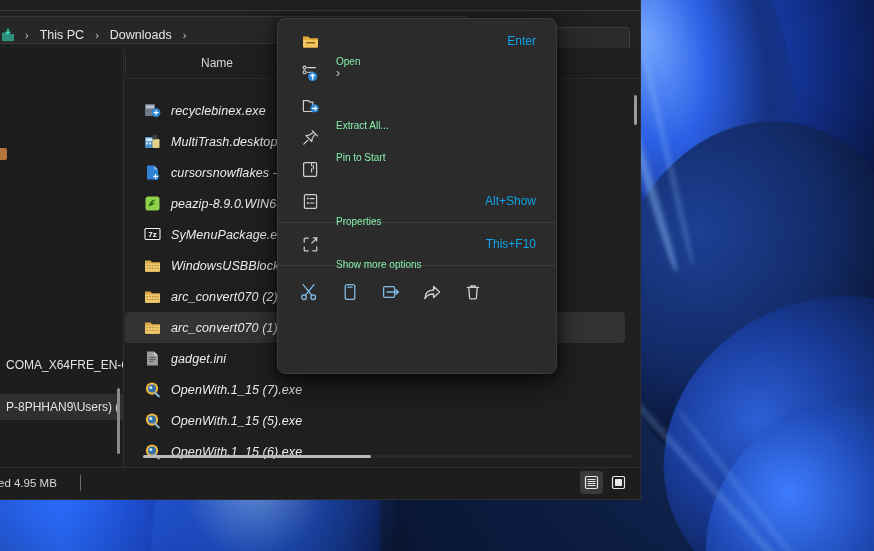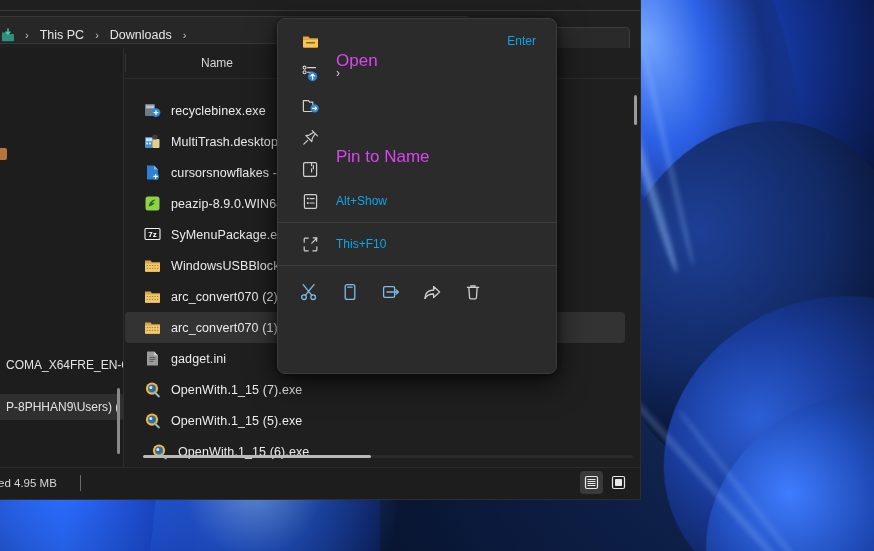--- a/index.html
+++ b/index.html
@@ -157,20 +157,21 @@
     display: flex; align-items: center;
   }
   .frow.sel { background: #333333; border-radius: 4px; }
   .ficon {
     width: 17px; height: 17px; margin-left: 19px; margin-right: 10px;
     position: relative; flex: 0 0 auto;
   }
   .fname {
     font-size: 12.5px; color: #ececec; white-space: nowrap;
     letter-spacing: .1px;
+    font-style: italic;
   }
 
   .v-scroll {
     position: absolute; right: 4px; top: 47px; width: 3px; height: 30px;
     background: #9a9a9a; border-radius: 2px;
   }
   .h-scroll {
     position: absolute; left: 18px; bottom: 10px; width: 228px; height: 3px;
     background: #b9b9b9; border-radius: 2px;
   }
@@ -213,21 +214,21 @@
   }
   .mi {
     position: relative; height: 32px; margin: 0 4px;
     display: flex; align-items: center; border-radius: 4px;
   }
   .mi-icon {
     width: 20px; height: 20px; margin-left: 18px; margin-right: 16px;
     flex: 0 0 auto; position: relative;
     display: flex; align-items: center; justify-content: center;
   }
-  .mi-label { font-size: 17px; color: #d946ef; flex: 1 1 auto; white-space: nowrap; margin-top: 40px; }
+  .mi-label { font-size: 10px; color: #86efac; flex: 1 1 auto; white-space: nowrap; margin-top: 40px; }
   .mi-accel { font-size: 12px; color: #0ea5e9; margin-right: 16px; white-space: nowrap; }
   .mi-chev { font-size: 12px; color: #cfcfcf; margin-right: 16px; }
   .mi-sep { height: 1px; background: #3d3d3d; margin: 5px 0 5px 0; }
   .mi-spacer { height: 6px; }
 
   .iconbar {
     display: flex; align-items: center; height: 42px;
     padding-left: 20px; gap: 19px;
   }
   .ibtn {
@@ -412,21 +413,21 @@
             <svg width="17" height="17" viewBox="0 0 17 17">
               <circle cx="8" cy="7.6" r="6.1" fill="#f0b93c"></circle>
               <circle cx="8" cy="7.6" r="4" fill="#2f6fa8"></circle>
               <circle cx="6.8" cy="6.4" r="1.5" fill="#cfe4f5"></circle>
               <path d="M10.6 11.2l4.2 4.2" stroke="#6a8fa8" stroke-width="2.2" stroke-linecap="round"></path>
               <path d="M10.6 11.2l4.2 4.2" stroke="#cfe4f5" stroke-width="1" stroke-linecap="round"></path>
             </svg>
           </span>
           <span class="fname">OpenWith.1_15 (5).exe</span>
         </div>
-        <div class="frow" style="top: 388px; padding-left: 7px;">
+        <div class="frow" style="top: 388px;">
           <span class="ficon">
             <svg width="17" height="17" viewBox="0 0 17 17">
               <circle cx="8" cy="7.6" r="6.1" fill="#f0b93c"></circle>
               <circle cx="8" cy="7.6" r="4" fill="#2f6fa8"></circle>
               <circle cx="6.8" cy="6.4" r="1.5" fill="#cfe4f5"></circle>
               <path d="M10.6 11.2l4.2 4.2" stroke="#6a8fa8" stroke-width="2.2" stroke-linecap="round"></path>
               <path d="M10.6 11.2l4.2 4.2" stroke="#cfe4f5" stroke-width="1" stroke-linecap="round"></path>
             </svg>
           </span>
           <span class="fname">OpenWith.1_15 (6).exe</span>
@@ -488,29 +489,30 @@
 
 
   <div class="mi">
     <span class="mi-icon">
       <svg width="19" height="19" viewBox="0 0 19 19">
         <path d="M2.4 4.6h5.1l1.2 1.5h3.1v8.5a.9.9 0 0 1-.9.9H3.3a.9.9 0 0 1-.9-.9z" fill="none" stroke="#cfcfcf" stroke-width="1.2" stroke-linejoin="round"></path>
         <circle cx="13.6" cy="12.4" r="4.2" fill="#2f86d4"></circle>
         <path d="M11.6 12.4h3.9M14.1 10.9l1.5 1.5-1.5 1.5" stroke="#fff" stroke-width="1.2" fill="none" stroke-linecap="round" stroke-linejoin="round"></path>
       </svg>
     </span>
+    <span class="mi-label">Extract All...</span>
   </div>
 
   <div class="mi">
     <span class="mi-icon">
       <svg width="19" height="19" viewBox="0 0 19 19">
         <path d="M11.2 2.6 16.4 7.8M12.4 4.4 8.1 7.1l-3.2.5 5.9 5.9.5-3.2 2.7-4.3M6.6 12.4 2.8 16.2" fill="none" stroke="#cfcfcf" stroke-width="1.2" stroke-linecap="round" stroke-linejoin="round"></path>
       </svg>
     </span>
-    <span class="mi-label">Pin to Name</span>
+    <span class="mi-label">Pin to Start</span>
   </div>
 
   <div class="mi">
     <span class="mi-icon">
       <svg width="19" height="19" viewBox="0 0 19 19">
         <rect x="2.6" y="2.6" width="13" height="13.8" rx="1.3" fill="none" stroke="#cfcfcf" stroke-width="1.2"></rect>
         <path d="M10.6 2.6v3.1M12.4 5.7v3.1M10.6 8.8v3.1" stroke="#cfcfcf" stroke-width="1.2" stroke-linecap="round"></path>
       </svg>
     </span>
   </div>
@@ -518,32 +520,34 @@
 
   <div class="mi">
     <span class="mi-icon">
       <svg width="19" height="19" viewBox="0 0 19 19">
         <rect x="3.4" y="2.6" width="12.2" height="13.8" rx="1.3" fill="none" stroke="#cfcfcf" stroke-width="1.2"></rect>
         <circle cx="6.8" cy="6.6" r="1" fill="#cfcfcf"></circle>
         <circle cx="6.8" cy="11" r="1" fill="#cfcfcf"></circle>
         <path d="M9 6.6h4.2M9 11h4.2" stroke="#cfcfcf" stroke-width="1.1" stroke-linecap="round"></path>
       </svg>
     </span>
+    <span class="mi-label">Properties</span>
     <span class="mi-accel">Alt+Show</span>
   </div>
 
   <div class="mi-sep"></div>
 
   <div class="mi">
     <span class="mi-icon">
       <svg width="19" height="19" viewBox="0 0 19 19">
         <path d="M3.2 7.2V4.1a.9.9 0 0 1 .9-.9h3.1M3.2 11.8v3.1a.9.9 0 0 0 .9.9h3.1M11.8 15.8h3.1a.9.9 0 0 0 .9-.9v-3.1" fill="none" stroke="#cfcfcf" stroke-width="1.2" stroke-linecap="round"></path>
         <path d="M10.8 8.2 16 3M12.2 2.8h3.4v3.4" fill="none" stroke="#cfcfcf" stroke-width="1.2" stroke-linecap="round" stroke-linejoin="round"></path>
       </svg>
     </span>
+    <span class="mi-label">Show more options</span>
     <span class="mi-accel">This+F10</span>
   </div>
 
   <div class="mi-sep"></div>
 
   <div class="iconbar">
     <div class="ibtn">
       <svg width="20" height="20" viewBox="0 0 20 20">
         <circle cx="5" cy="15.2" r="2.3" fill="none" stroke="#7fbde6" stroke-width="1.3"></circle>
         <circle cx="14.2" cy="15.2" r="2.3" fill="none" stroke="#7fbde6" stroke-width="1.3"></circle>

